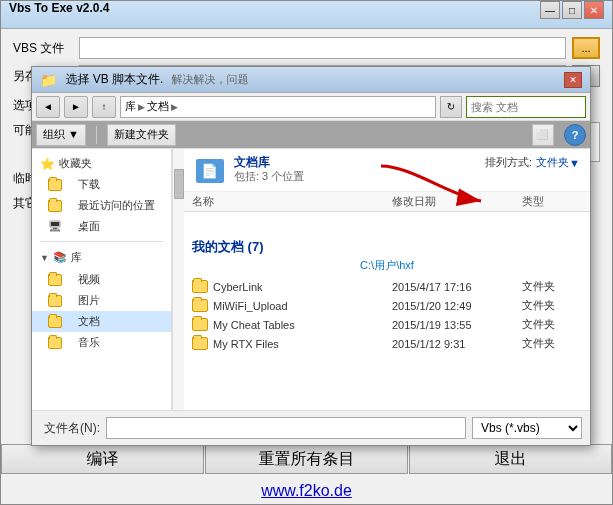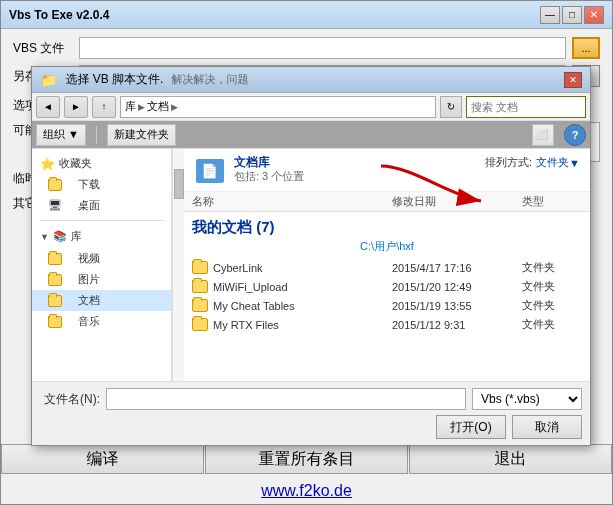--- a/index.html
+++ b/index.html
@@ -19,21 +19,21 @@
       background: #f0f0f0;
       border: 1px solid #888;
       display: flex;
       flex-direction: column;
     }
 
     .title-bar {
       background: linear-gradient(to bottom, #d0e4f7, #b8d4ee);
       height: 28px;
       display: flex;
-      align-items: center;
+      align-items: flex-start;
       padding: 0 8px;
       border-bottom: 1px solid #aaa;
       justify-content: space-between;
       gap: 28px;
     }
 
     .title-bar-text {
       font-size: 12px;
       font-weight: bold;
       color: #000;
@@ -453,23 +453,24 @@
 
     
     .file-list {
       flex: 1;
       overflow-y: auto;
       padding: 2px 0;
     }
 
     .file-section-header {
       padding: 4px 8px 2px;
-      font-size: 15px;
+      font-size: 13px;
       font-weight: bold;
       color: #003399;
+      margin-top: 20px;
     }
 
     .file-section-path {
       padding: 0 8px 4px;
       font-size: 11px;
       color: #0077cc;
       text-align: center;
     }
 
     .file-item {
@@ -686,20 +687,24 @@
     <div class="dialog-body">
 
       <div class="dialog-sidebar">
         <div class="sidebar-section-header">
           <span class="star-icon">⭐</span>
           <span>收藏夹</span>
         </div>
         <div class="sidebar-item">
           <div class="folder-icon-small"></div>
           <span>下载</span>
+        </div>
+        <div class="sidebar-item">
+          <div class="folder-icon-small"></div>
+          <span>最近访问的位置</span>
         </div>
         <div class="sidebar-item">
           <span class="pc-icon">🖥</span>
           <span>桌面</span>
         </div>
         <div class="sidebar-sep"></div>
         <div class="lib-section-header">
           <span class="triangle">▼</span>
           <span style="font-size:11px;">📚</span>
           <span>库</span>
@@ -792,24 +797,20 @@
     </div>
 
     <div class="dialog-bottom">
       <div class="filename-row">
         <span class="filename-label">文件名(N):</span>
         <input class="filename-input" type="text" style="">
         <select class="filetype-select">
           <option>Vbs (*.vbs)</option>
         </select>
       </div>
-      <div class="dialog-action-btns">
-        <div class="dialog-btn">打开(O)</div>
-        <div class="dialog-btn">取消</div>
-      </div>
     </div>
   </div>
 
   <svg class="red-arrow" width="120" height="60" viewBox="0 0 120 60">
     <defs>
       <marker id="arrowhead" markerWidth="8" markerHeight="6" refX="8" refY="3" orient="auto">
         <polygon points="0 0, 8 3, 0 6" fill="#cc0000"></polygon>
       </marker>
     </defs>
     <path d="M 10 10 C 40 10, 80 40, 110 45" stroke="#cc0000" stroke-width="3" fill="none" marker-end="url(#arrowhead)"></path>

